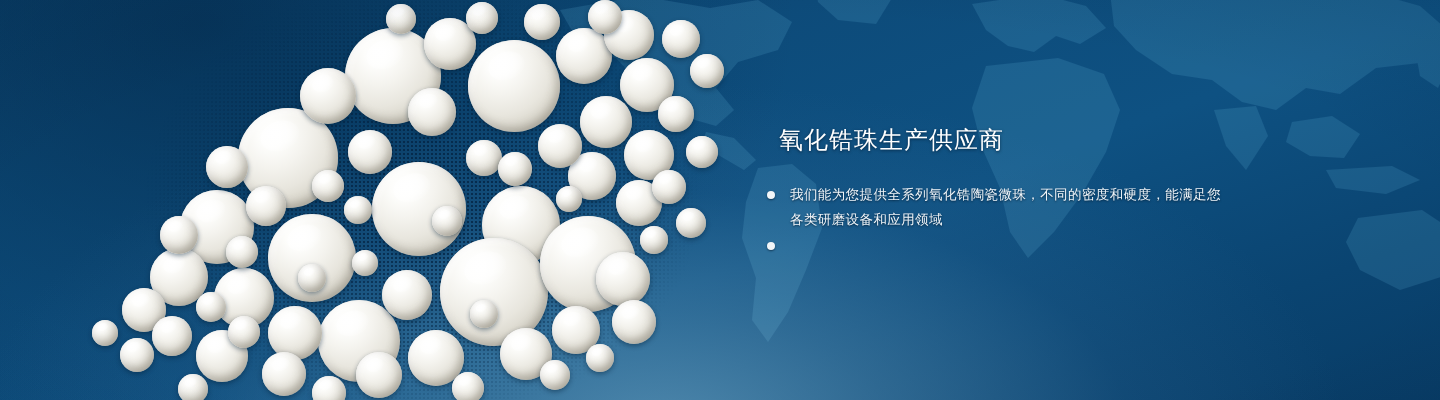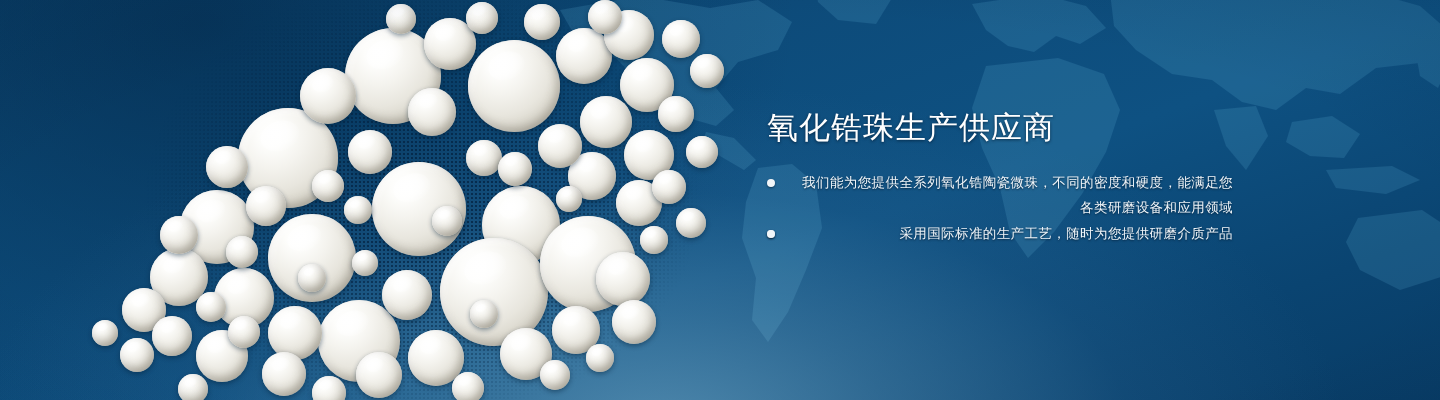--- a/index.html
+++ b/index.html
@@ -106,34 +106,33 @@
   }
 
   
   #text-block {
     position: absolute;
     left: 763px;
     top: 104px;
     width: 470px;
   }
   #headline {
-    margin: 4px;
-    font-size: 31px;
+    margin: 16px;
+    font-size: 24px;
     font-weight: 400;
     line-height: 40px;
     letter-spacing: 1px;
     color: #ffffff;
     text-shadow: 0 1px 3px rgba(2,26,48,0.75);
     white-space: nowrap;
   }
   #bullet-list {
     list-style: none;
     margin: 22px 0 0 0;
     padding: 0;
-    text-align: right;
   }
   .bullet-item {
     position: relative;
     padding-left: 27px;
     margin-bottom: 1px;
     font-size: 13.5px;
     line-height: 25px;
     color: #f0f5f9;
     letter-spacing: 0.4px;
     text-shadow: 0 1px 2px rgba(2,26,48,0.80);
@@ -276,20 +275,16 @@
     <h1 id="headline">氧化锆珠生产供应商</h1>
 
     <ul id="bullet-list">
       <li class="bullet-item">
         <span class="bullet-dot"></span>
         <span>我们能为您提供全系列氧化锆陶瓷微珠，不同的密度和硬度，能满足您各类研磨设备和应用领域</span>
       </li>
       <li class="bullet-item">
         <span class="bullet-dot"></span>
       </li>
-      <li class="bullet-item">
-        <span class="bullet-dot"></span>
-        <span>采用国际标准的生产工艺，随时为您提供研磨介质产品</span>
-      </li>
     </ul>
   </div>
 
 </div>
 
 </body></html>

